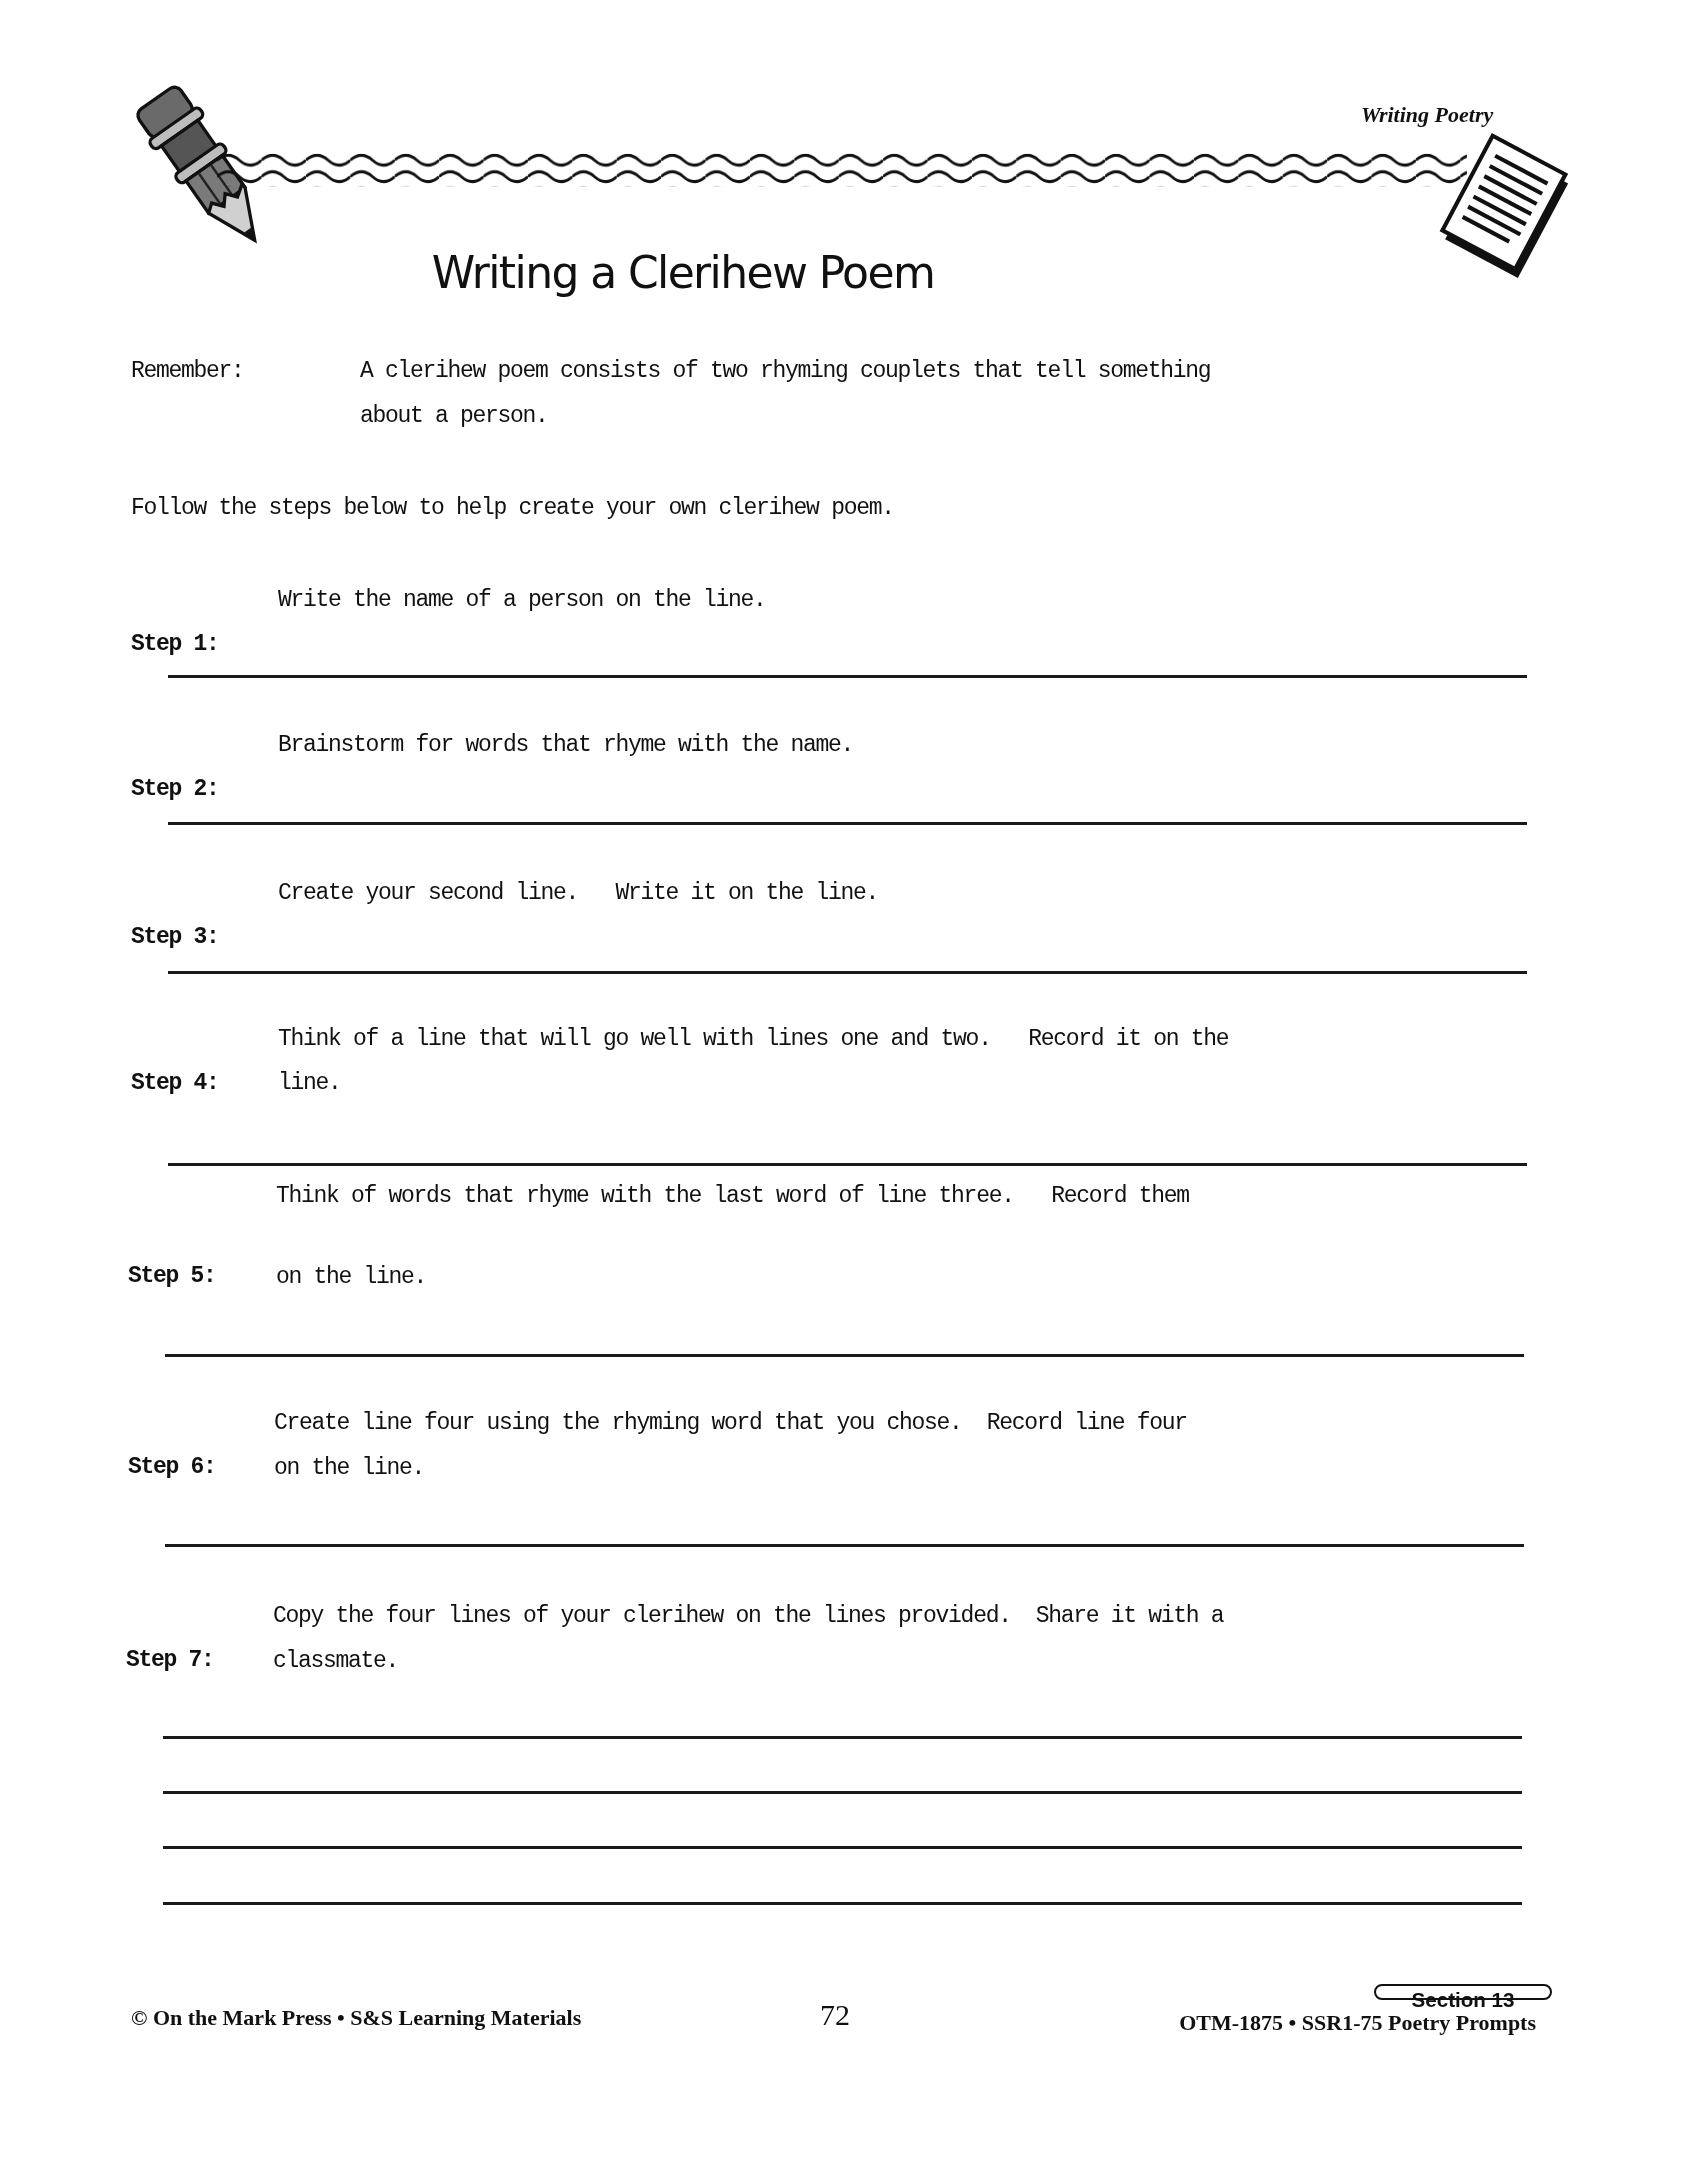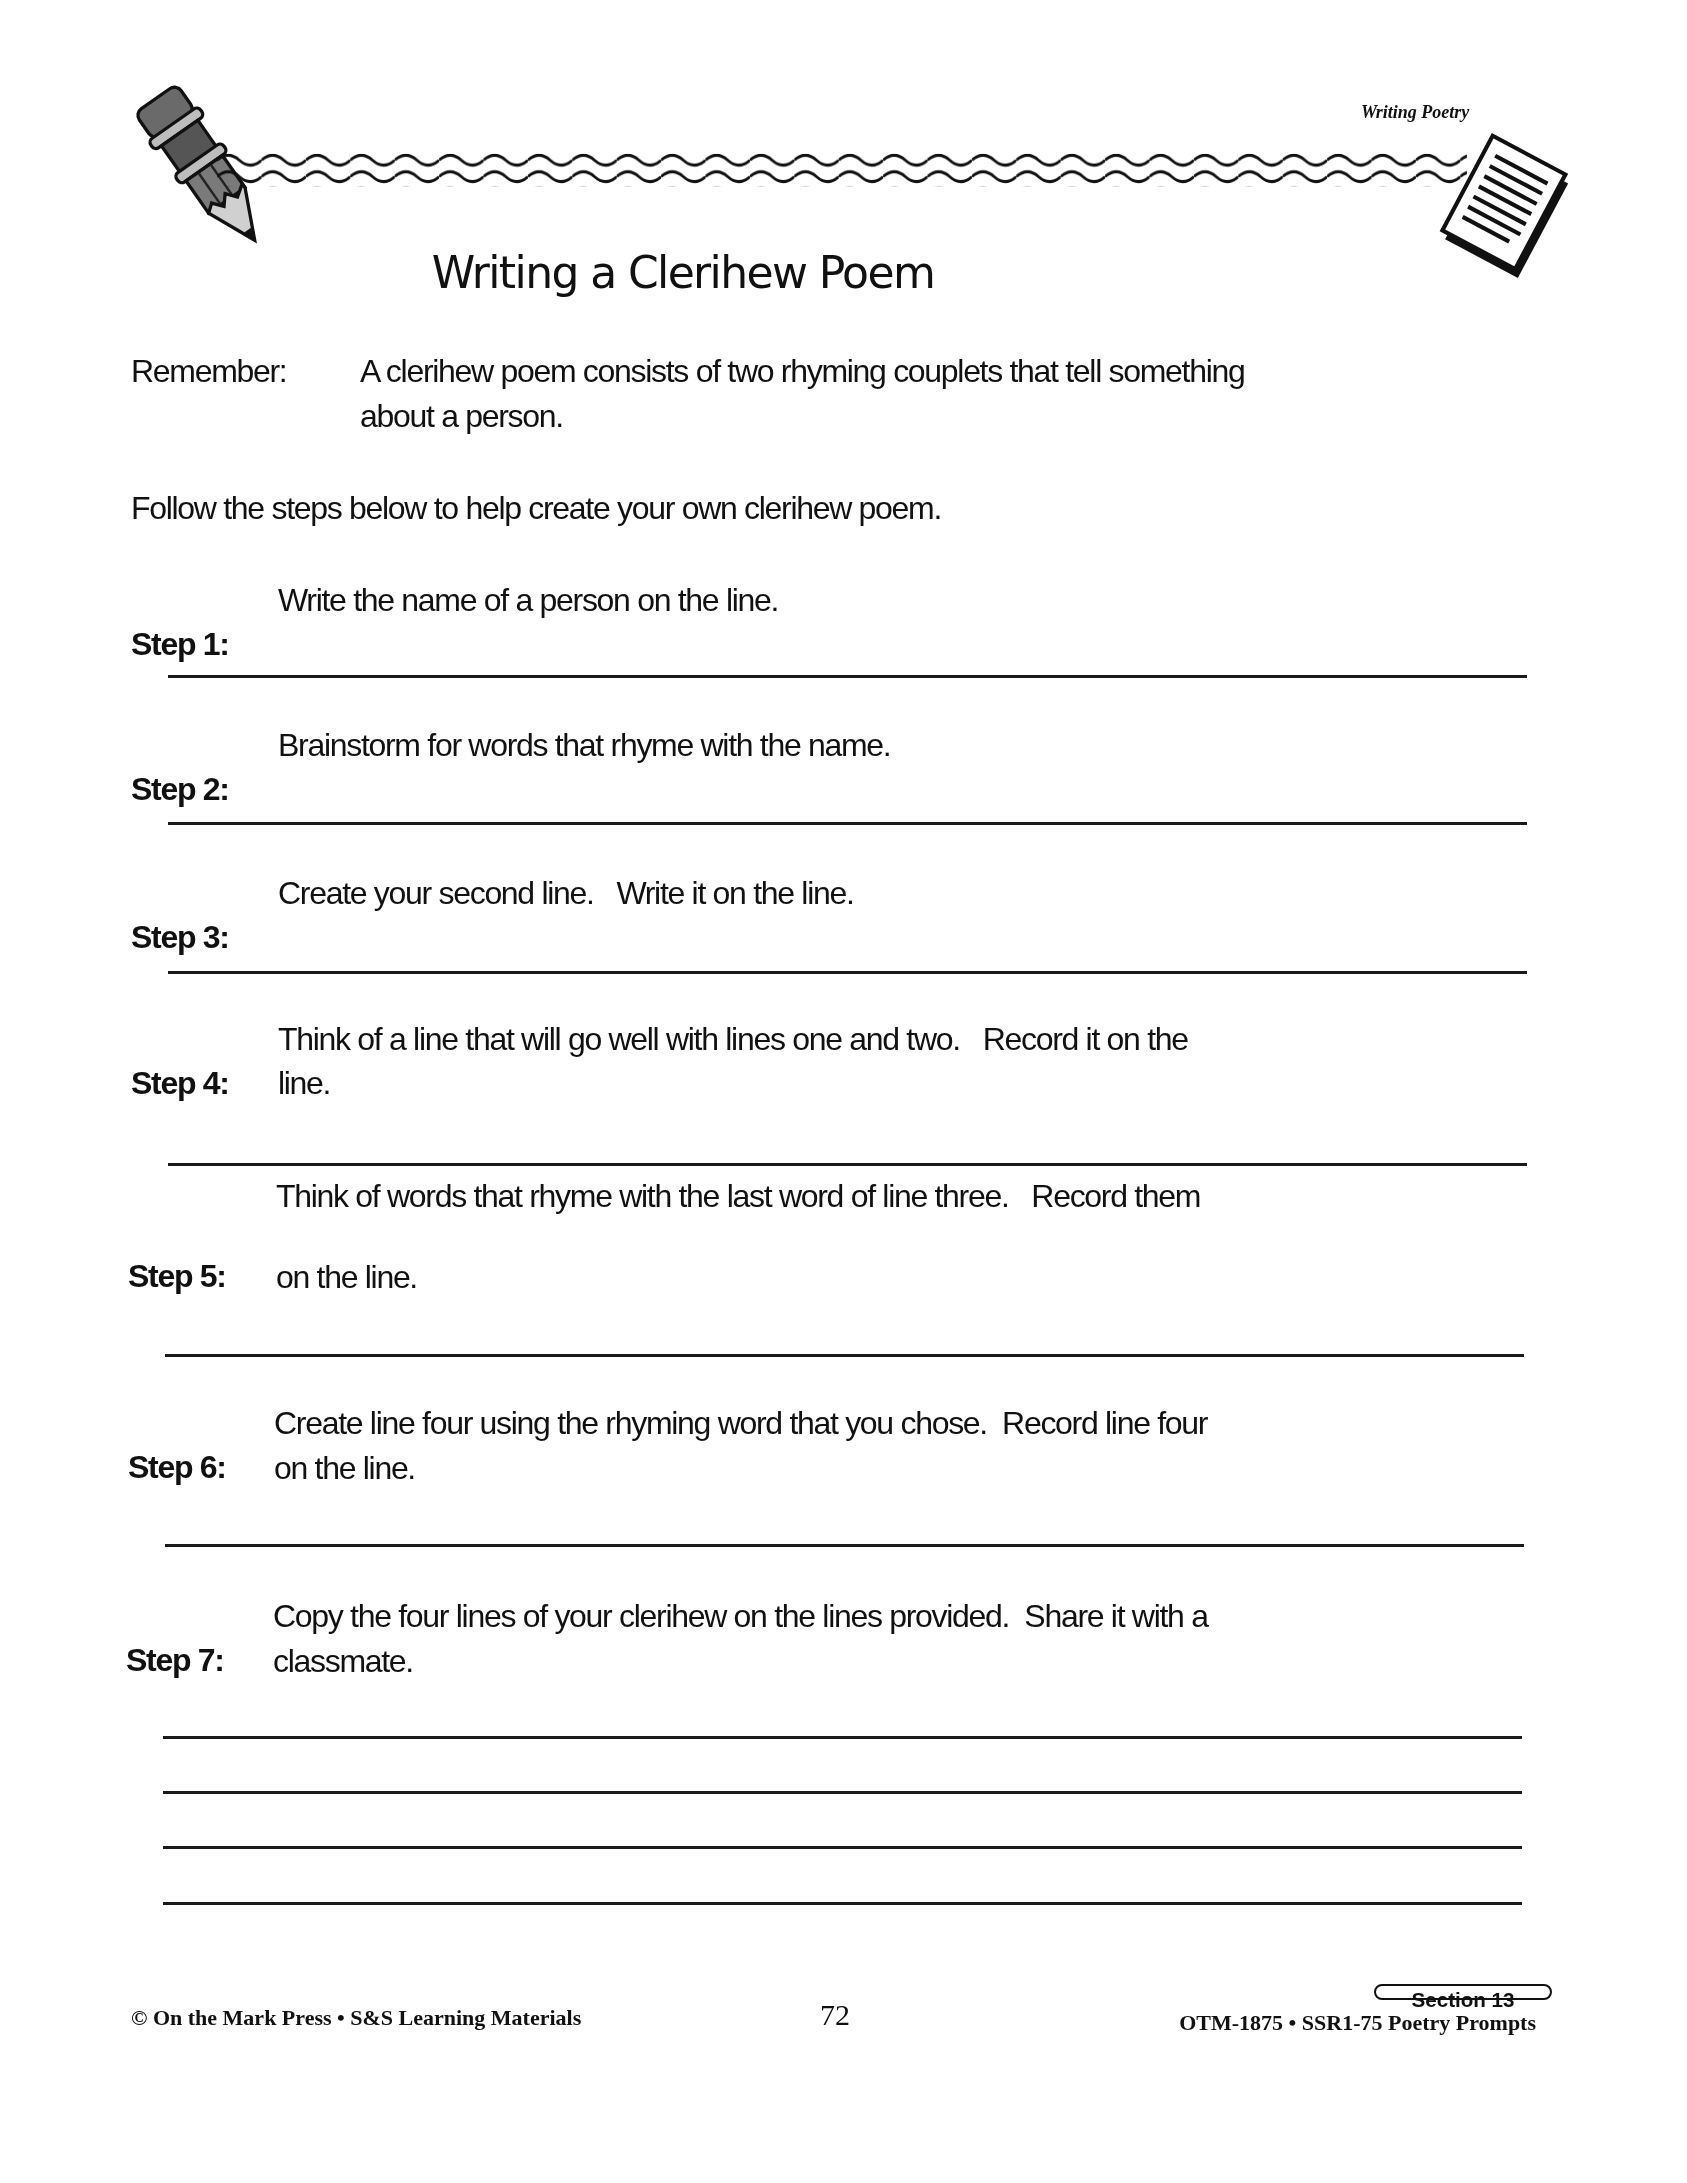--- a/index.html
+++ b/index.html
@@ -1,20 +1,20 @@
 <!DOCTYPE html>
 <html style="font-size:13px"><head>
 <meta charset="utf-8">
 <style>
   html, body { margin: 0; padding: 0; background: #ffffff; }
   body { width: 1687px; height: 2183px; position: relative; overflow: hidden; color: #111; font-family: "DejaVu Sans", sans-serif; }
   .abs { position: absolute; }
-  .page-header-label { left: 1361px; top: 102px; font-family: "Liberation Serif", serif; font-style: italic; font-weight: bold; font-size: 18px; white-space: nowrap; text-align: center; }
+  .page-header-label { left: 1361px; top: 102px; font-family: "Liberation Serif", serif; font-style: italic; font-weight: bold; font-size: 22px; white-space: nowrap; text-align: center; }
   .title { left: 0; width: 1366px; top: 247px; text-align: center; font-family: "DejaVu Sans", sans-serif; font-size: 44px; letter-spacing: -1.6px; white-space: nowrap; }
-  .body-text { font-family: Liberation Sans, sans-serif; font-size: 32px; letter-spacing: -1.3px; white-space: nowrap; line-height: 44px; }
+  .body-text { font-family: Liberation Mono, monospace; font-size: 23px; letter-spacing: -1.3px; white-space: nowrap; line-height: 44px; }
   .label-bold { font-weight: bold; margin-top: 44px; }
   .rule { height: 2.5px; background: #1a1a1a; left: 168px; width: 1359px; }
   .footer-text { font-family: "Liberation Serif", serif; font-weight: bold; font-size: 22px; white-space: nowrap; }
   .page-number { font-family: "Liberation Serif", serif; font-size: 30px; }
   .section-pill { left: 1374px; top: 1984px; width: 178px; height: 16px; border: 2.5px solid #111; border-radius: 18px; box-sizing: border-box; text-align: center; font-family: "Liberation Sans", sans-serif; font-weight: bold; font-size: 20.6px; line-height: 28px; }
   svg { position: absolute; overflow: visible; }
 </style>
 </head>
 <body>
 

